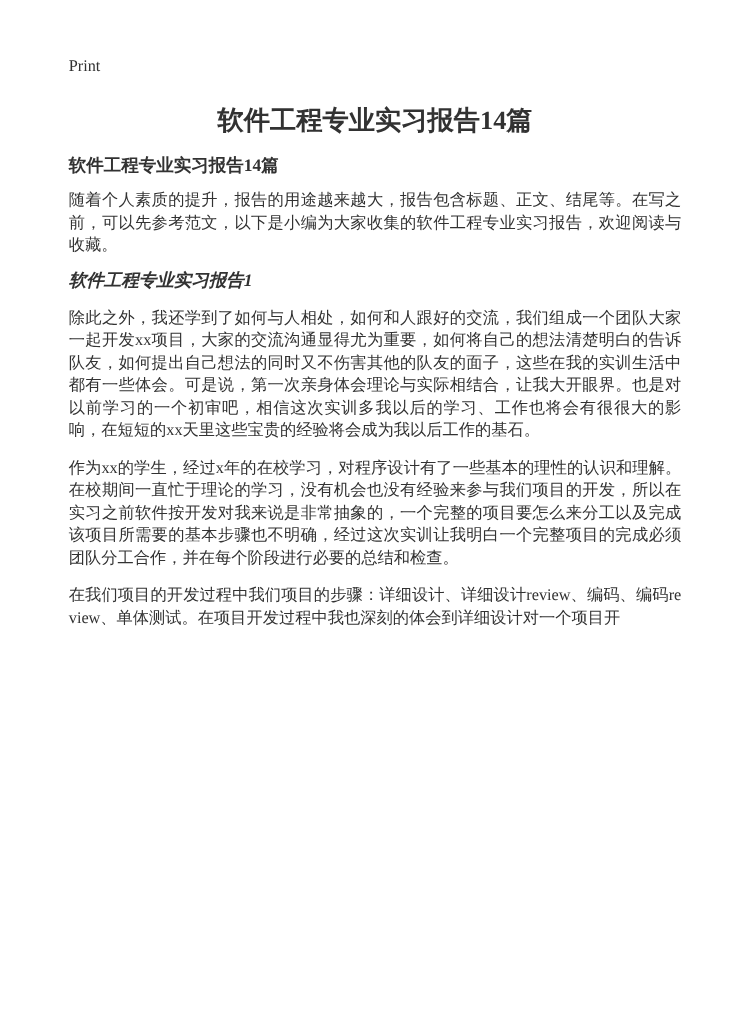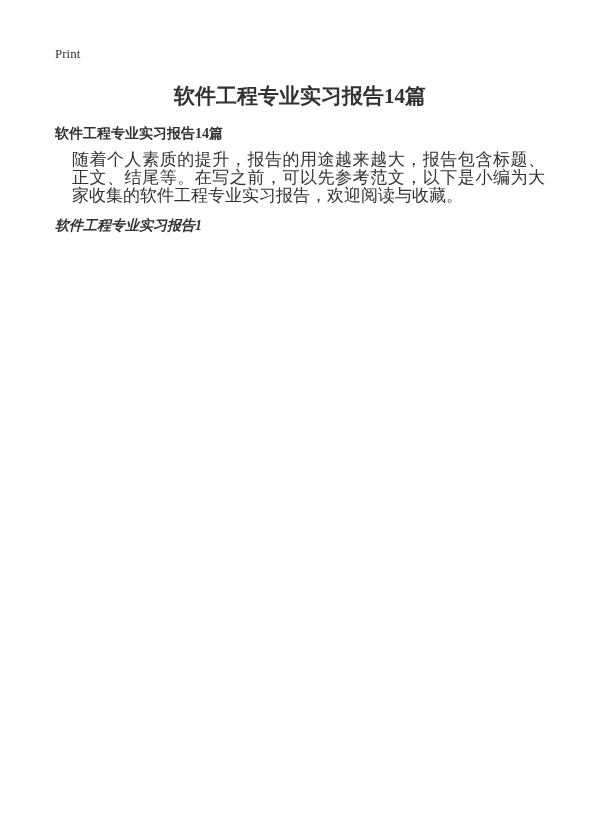--- a/index.html
+++ b/index.html
@@ -43,25 +43,25 @@
     margin: 0 0 8px 0;
   }
   .section-heading {
     font-size: 14px;
     line-height: 18px;
     font-weight: bold;
     margin: 8px 0 10px 0;
     font-style: italic;
   }
   .body-text {
-    font-size: 17px;
+    font-size: 13px;
     line-height: 18px;
     text-align: justify;
     text-justify: inter-ideograph;
-    margin: 0 0 12px 17px;
+    margin: 0 0 12px 0;
     word-break: break-all;
   }
 </style>
 </head>
 <body>
 
 <div class="page">
 
   <a class="print-link">Print</a>
 
@@ -69,16 +69,19 @@
 
   <div class="doc-subtitle">软件工程专业实习报告14篇</div>
 
   <p class="body-text">随着个人素质的提升，报告的用途越来越大，报告包含标题、正文、结尾等。在写之前，可以先参考范文，以下是小编为大家收集的软件工程专业实习报告，欢迎阅读与收藏。</p>
 
   <h2 class="section-heading">软件工程专业实习报告1</h2>
 
 
 
 
+  <p class="body-text">除此之外，我还学到了如何与人相处，如何和人跟好的交流，我们组成一个团队大家一起开发xx项目，大家的交流沟通显得尤为重要，如何将自己的想法清楚明白的告诉队友，如何提出自己想法的同时又不伤害其他的队友的面子，这些在我的实训生活中都有一些体会。可是说，第一次亲身体会理论与实际相结合，让我大开眼界。也是对以前学习的一个初审吧，相信这次实训多我以后的学习、工作也将会有很很大的影响，在短短的xx天里这些宝贵的经验将会成为我以后工作的基石。</p>
 
+  <p class="body-text">作为xx的学生，经过x年的在校学习，对程序设计有了一些基本的理性的认识和理解。在校期间一直忙于理论的学习，没有机会也没有经验来参与我们项目的开发，所以在实习之前软件按开发对我来说是非常抽象的，一个完整的项目要怎么来分工以及完成该项目所需要的基本步骤也不明确，经过这次实训让我明白一个完整项目的完成必须团队分工合作，并在每个阶段进行必要的总结和检查。</p>
 
+  <p class="body-text">在我们项目的开发过程中我们项目的步骤：详细设计、详细设计review、编码、编码review、单体测试。在项目开发过程中我也深刻的体会到详细设计对一个项目开</p>
 
 </div>
 
 </body></html>

